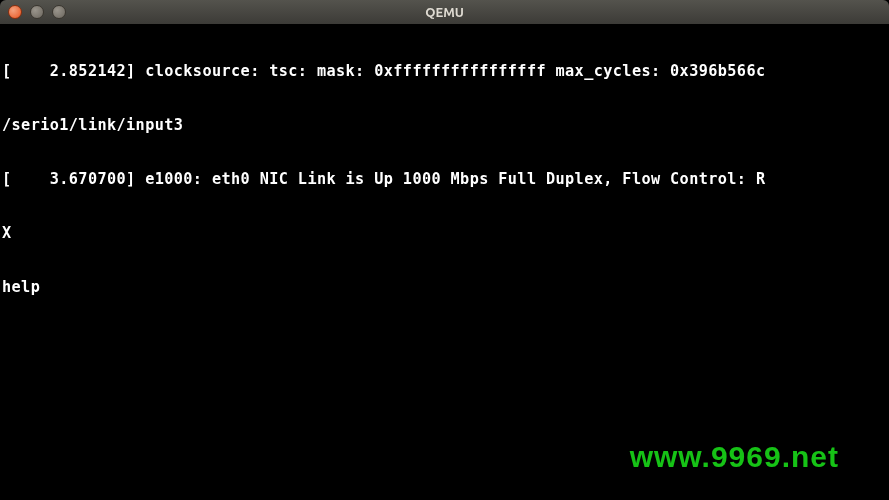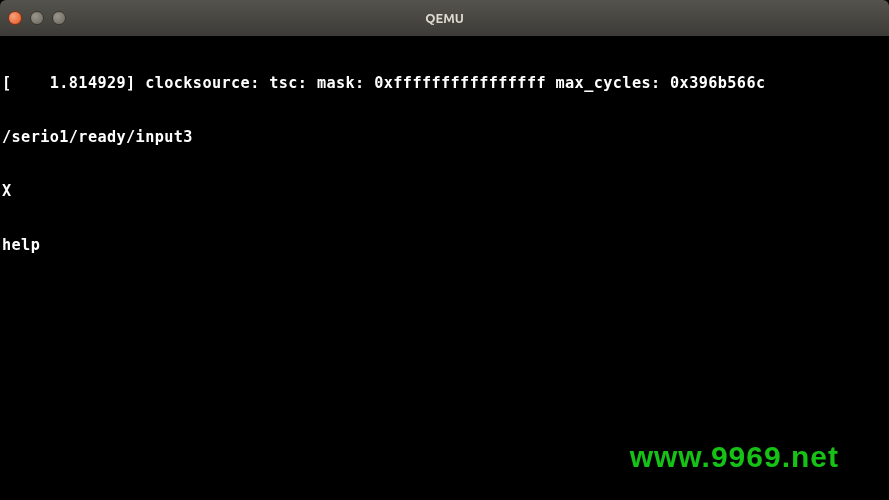--- a/index.html
+++ b/index.html
@@ -5,21 +5,21 @@
   * { margin: 0; padding: 0; box-sizing: border-box; }
   body {
     width: 889px;
     height: 500px;
     background: #000;
     font-family: monospace;
     overflow: hidden;
     position: relative;
   }
   .titlebar {
-    height: 36px;
+    height: 24px;
     background: linear-gradient(to bottom, #54534d 0%, #3c3b37 100%);
     display: flex;
     align-items: center;
     padding: 0 8px;
     position: relative;
     border-top-left-radius: 6px;
     border-top-right-radius: 6px;
   }
   .win-buttons {
     display: flex;
@@ -75,22 +75,23 @@
 <div class="titlebar">
   <div class="win-buttons">
     <span class="win-btn win-close"></span>
     <span class="win-btn win-min"></span>
     <span class="win-btn win-max"></span>
   </div>
   <div class="title">QEMU</div>
 </div>
 
 <div class="terminal">
-  <div class="line">[    1.814929] clocksource: tsc: mask: 0xffffffffffffffff max_cycles: 0x396b566c</div>
-  <div class="line">/serio1/ready/input3</div>
+  <div class="line">[    2.852142] clocksource: tsc: mask: 0xffffffffffffffff max_cycles: 0x396b566c</div>
+  <div class="line">/serio1/link/input3</div>
+  <div class="line">[    3.670700] e1000: eth0 NIC Link is Up 1000 Mbps Full Duplex, Flow Control: R</div>
   <div class="line">X</div>
   <div class="line">help</div>
   
   
   
   
   
   
   
   

